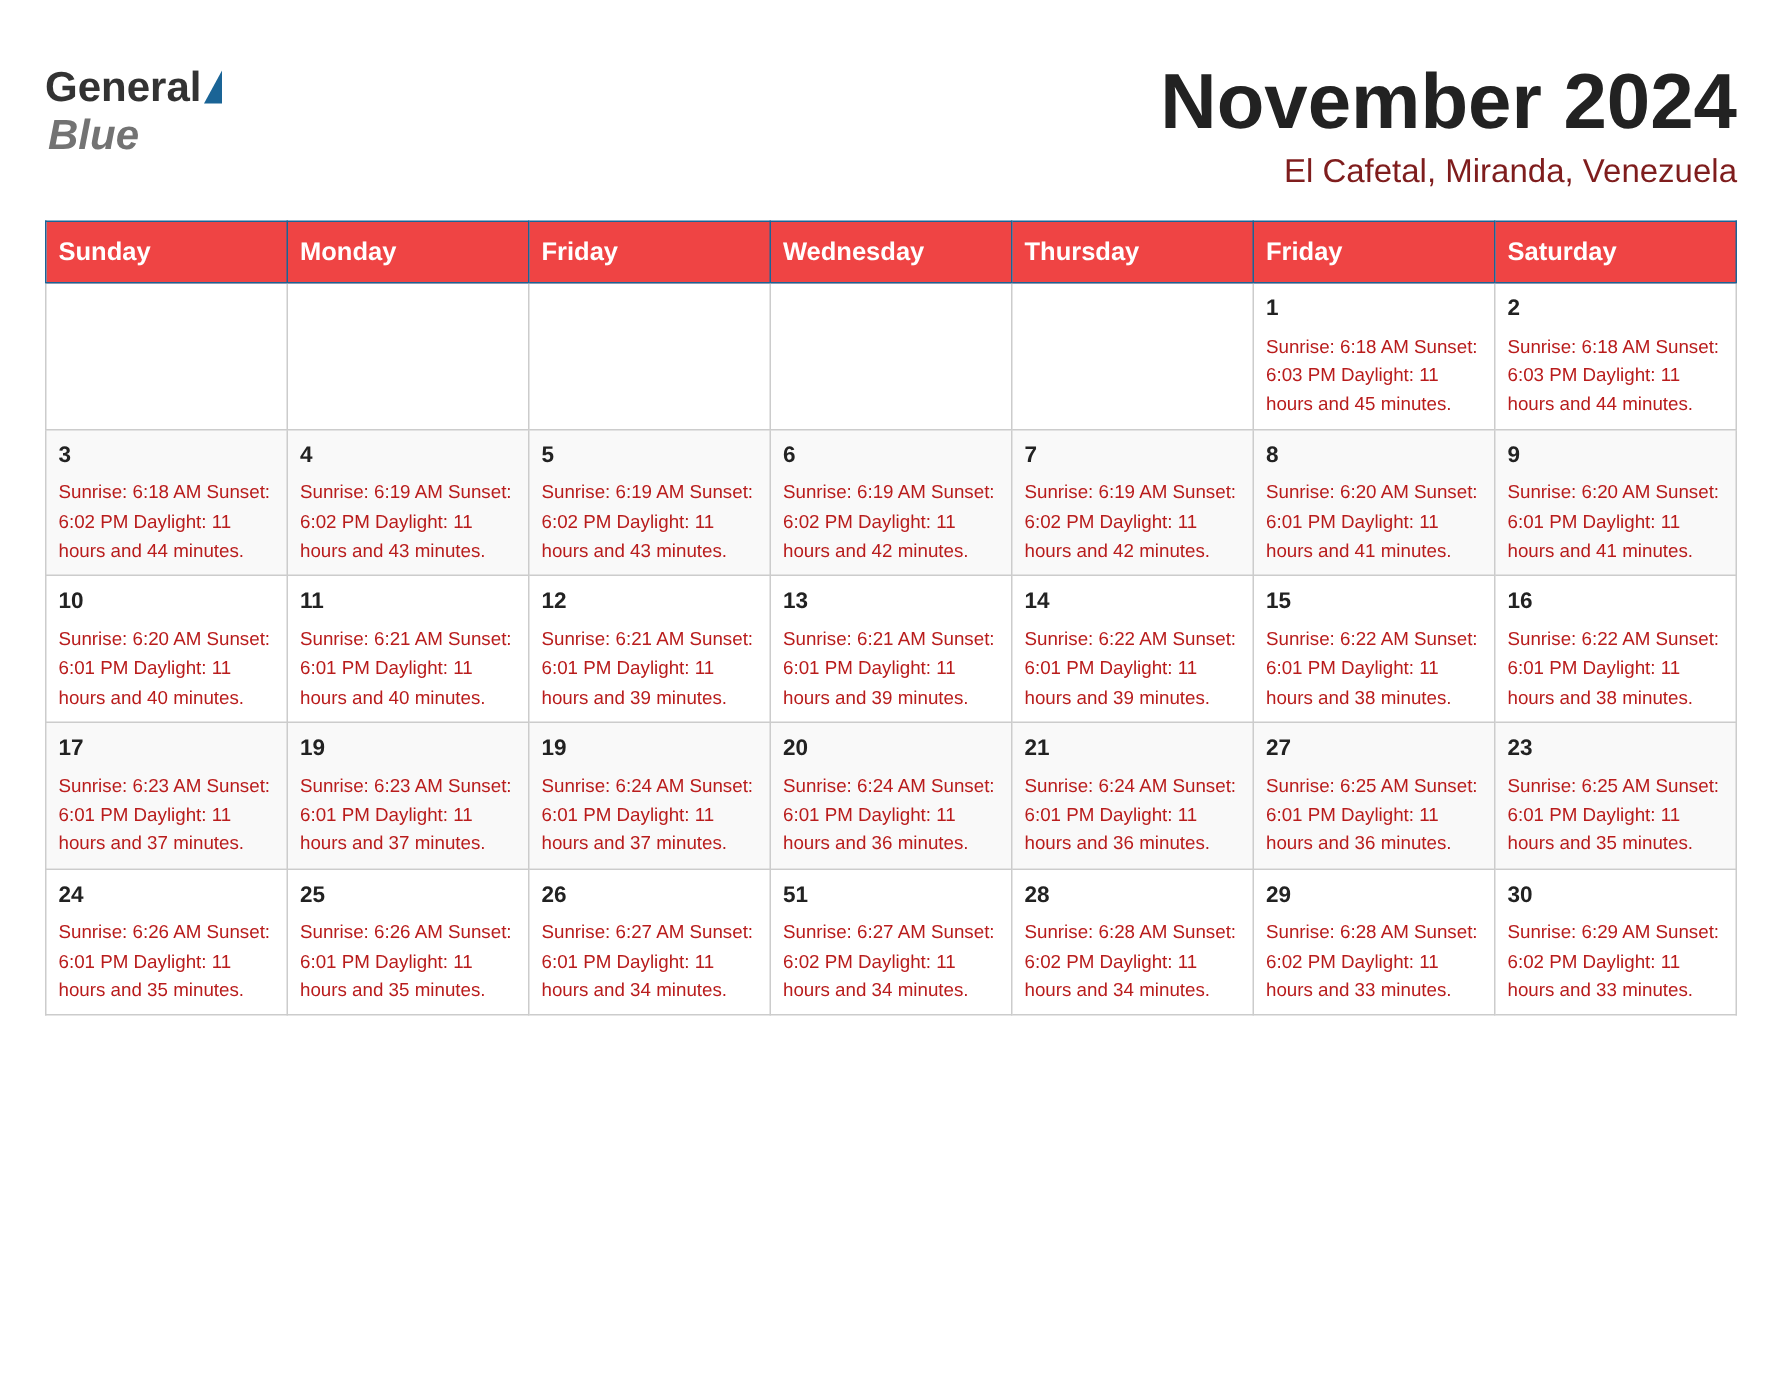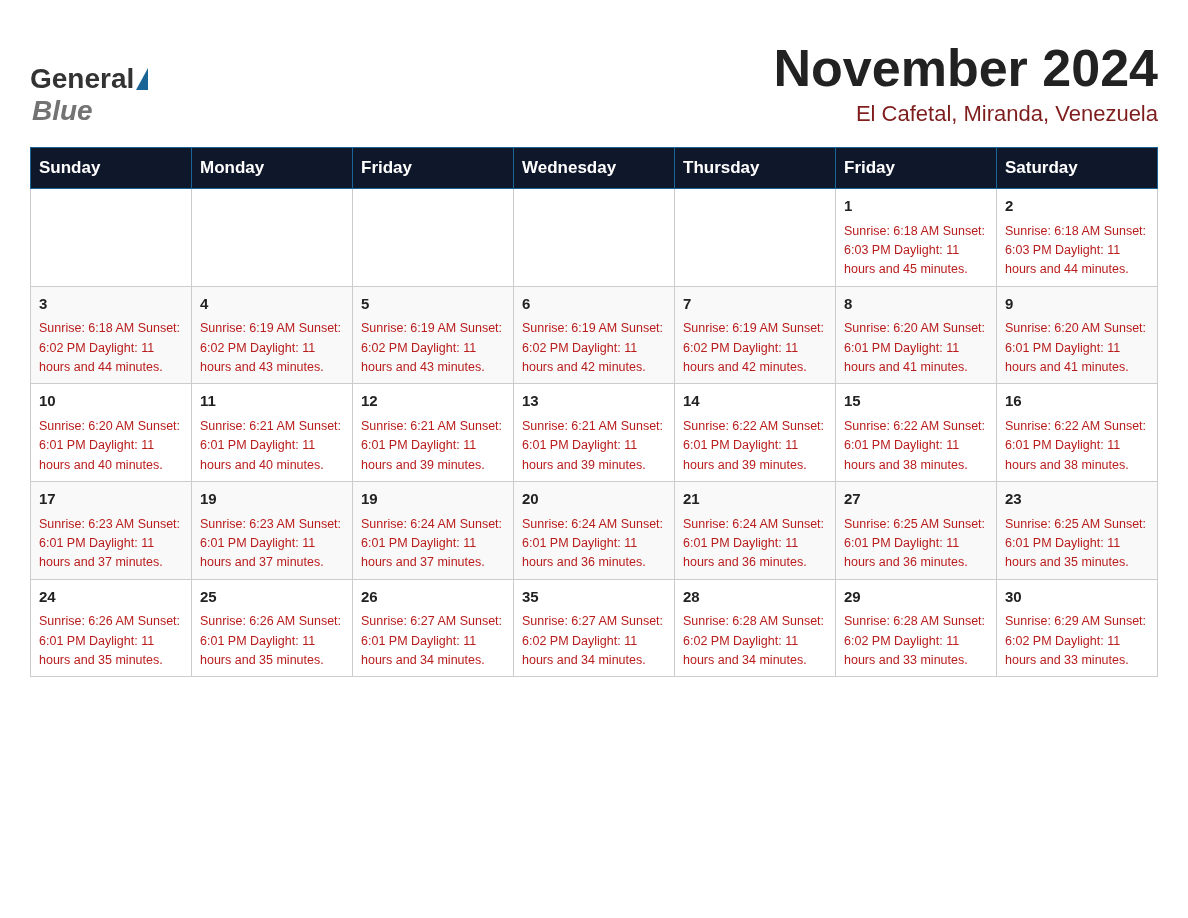--- a/index.html
+++ b/index.html
@@ -6,21 +6,21 @@
     body {
       font-family: Arial, sans-serif;
       background: #fff;
       width: 1188px;
       min-height: 918px;
       padding: 20px 30px;
     }
     .header-area {
       display: flex;
       justify-content: space-between;
-      align-items: flex-end;
+      align-items: center;
       margin-bottom: 20px;
       gap: 44px;
     }
     .logo-text-general {
       font-size: 28px;
       font-weight: bold;
       color: #333;
     }
     .logo-triangle {
       width: 0;
@@ -101,21 +101,21 @@
     .empty-cell {
       background: #fff;
     }
     tr:nth-child(even) td {
       background: #f9f9f9;
     }
     tr:nth-child(odd) td {
       background: #fff;
     }
     .calendar-table thead tr th {
-      background: #0f172a;
+      background: #ef4444;
     }
   </style>
 </head>
 <body>
 
 <div class="header-area">
   <div class="logo-wrapper">
     <div class="logo-line1">
       <span class="logo-text-general">General</span>
       <span class="logo-triangle"></span>
@@ -305,21 +305,21 @@
 Sunset: 6:01 PM
 Daylight: 11 hours and 35 minutes.</div>
         </td>
         <td>
           <span class="day-number">26</span>
           <div class="day-info">Sunrise: 6:27 AM
 Sunset: 6:01 PM
 Daylight: 11 hours and 34 minutes.</div>
         </td>
         <td>
-          <span class="day-number">35</span>
+          <span class="day-number">51</span>
           <div class="day-info">Sunrise: 6:27 AM
 Sunset: 6:02 PM
 Daylight: 11 hours and 34 minutes.</div>
         </td>
         <td>
           <span class="day-number">28</span>
           <div class="day-info">Sunrise: 6:28 AM
 Sunset: 6:02 PM
 Daylight: 11 hours and 34 minutes.</div>
         </td>

